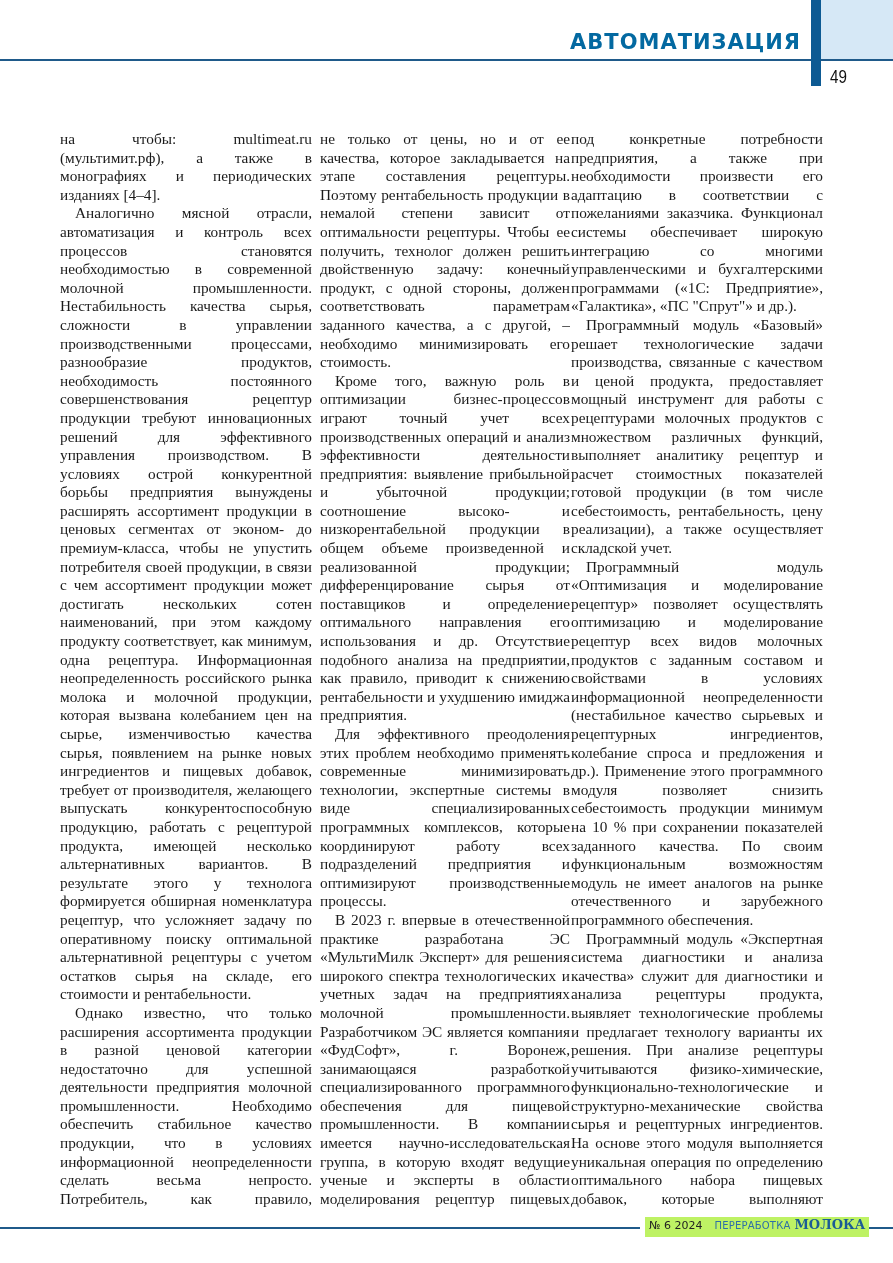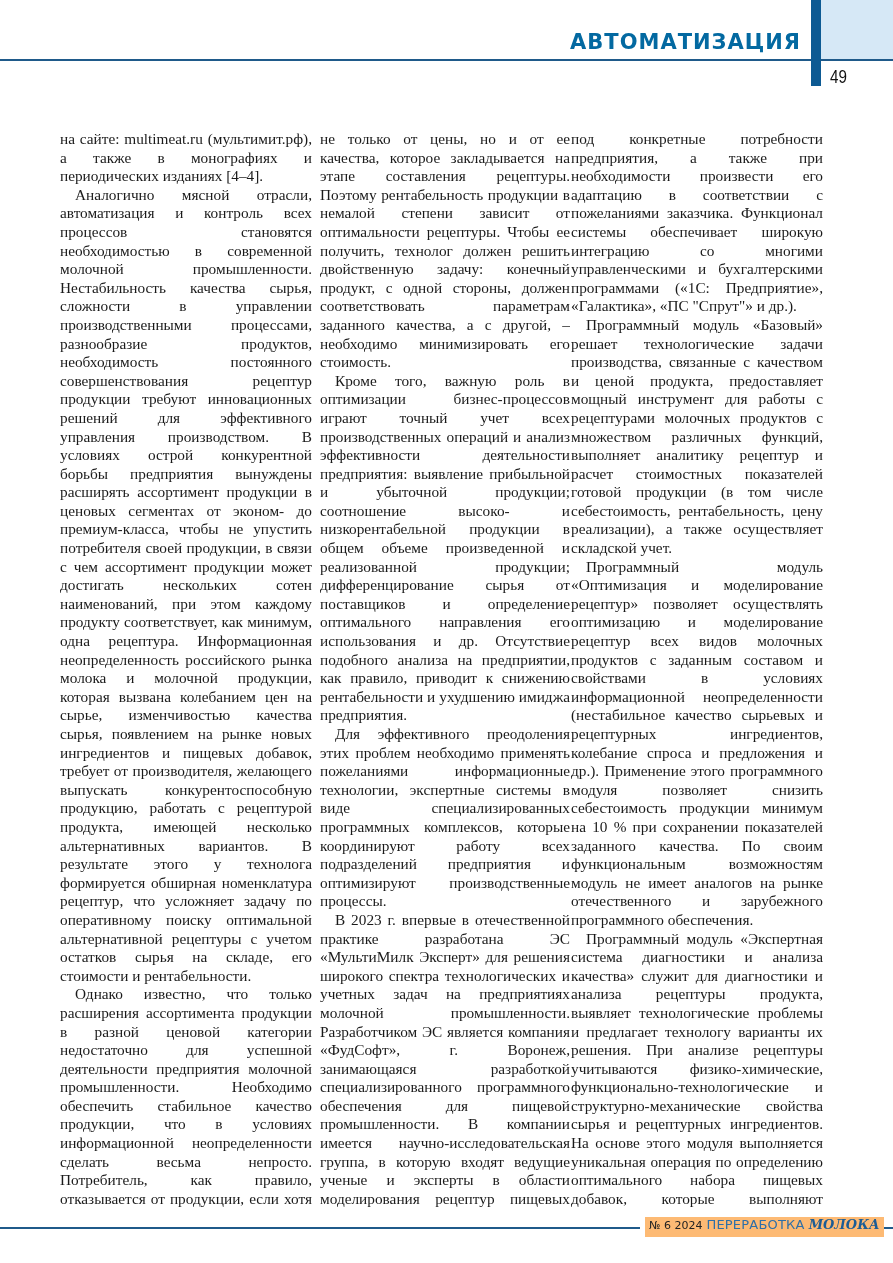--- a/index.html
+++ b/index.html
@@ -32,47 +32,47 @@
   .col1 { left: 60px; width: 252px; }
   .col2 { left: 320px; width: 250px; }
   .col3 { left: 571px; width: 252px; }
   .col p { margin: 0; text-indent: 15px; }
   .col p.cont { text-indent: 0; }
   .col p .it { }
   .ftr-line-l { position: absolute; left: 0; top: 1227px; width: 640px; height: 2px; background: #1f5a8a; }
   .ftr-line-r { position: absolute; left: 822px; top: 1227px; width: 71px; height: 2px; background: #1f5a8a; }
   .footer {
     position: absolute; left: 645px; top: 1217px; height: 20px; padding: 0 4px;
-    background: #fdba74; white-space: nowrap;
+    background: #bef264; white-space: nowrap;
     display: flex; align-items: baseline; gap: 4px;
   }
   .f-issue { font-family: "DejaVu Sans", sans-serif; font-size: 11px; color: #222; }
-  .f-brand1 { font-family: "DejaVu Sans", sans-serif; font-size: 13px; color: #2e6fa8; letter-spacing: 0.2px; }
-  .f-brand2 { font-family: "DejaVu Serif", serif; font-size: 13px; font-weight: bold; color: #1b5c95; font-style: italic; }
+  .f-brand1 { font-family: "DejaVu Sans", sans-serif; font-size: 10px; color: #2e6fa8; letter-spacing: 0.2px; margin-left: 8px; }
+  .f-brand2 { font-family: "DejaVu Serif", serif; font-size: 13px; font-weight: bold; color: #1b5c95; }
 </style>
 </head>
 <body>
 
 <div class="hdr-line"></div>
 <div class="hdr-block"></div>
 <div class="hdr-bar"></div>
 <div class="section-title">АВТОМАТИЗАЦИЯ</div>
 <div class="page-num">49</div>
 
 <div class="col col1">
-  <p class="cont"><span>на сайте: </span><span class="it">multimeat.ru</span><span> (мультимит.рф), а также в монографиях и периодических изданиях [4–4].</span></p>
+  <p class="cont"><span>на чтобы: </span><span class="it">multimeat.ru</span><span> (мультимит.рф), а также в монографиях и периодических изданиях [4–4].</span></p>
   <p>Аналогично мясной отрасли, автоматизация и контроль всех процессов становятся необходимостью в современной молочной промышленности. Нестабильность качества сырья, сложности в управлении производственными процессами, разнообразие продуктов, необходимость постоянного совершенствования рецептур продукции требуют инновационных решений для эффективного управления производством. В условиях острой конкурентной борьбы предприятия вынуждены расширять ассортимент продукции в ценовых сегментах от эконом- до премиум-класса, чтобы не упустить потребителя своей продукции, в связи с чем ассортимент продукции может достигать нескольких сотен наименований, при этом каждому продукту соответствует, как минимум, одна рецептура. Информационная неопределенность российского рынка молока и молочной продукции, которая вызвана колебанием цен на сырье, изменчивостью качества сырья, появлением на рынке новых ингредиентов и пищевых добавок, требует от производителя, желающего выпускать конкурентоспособную продукцию, работать с рецептурой продукта, имеющей несколько альтернативных вариантов. В результате этого у технолога формируется обширная номенклатура рецептур, что усложняет задачу по оперативному поиску оптимальной альтернативной рецептуры с учетом остатков сырья на складе, его стоимости и рентабельности.</p>
   <p>Однако известно, что только расширения ассортимента продукции в разной ценовой категории недостаточно для успешной деятельности предприятия молочной промышленности. Необходимо обеспечить стабильное качество продукции, что в условиях информационной неопределенности сделать весьма непросто. Потребитель, как правило, отказывается от продукции, если хотя бы однажды она была плохого качества.</p>
 
 </div>
 
 <div class="col col2">
   <p class="cont">не только от цены, но и от ее качества, которое закладывается на этапе составления рецептуры. Поэтому рентабельность продукции в немалой степени зависит от оптимальности рецептуры. Чтобы ее получить, технолог должен решить двойственную задачу: конечный продукт, с одной стороны, должен соответствовать параметрам заданного качества, а с другой, – необходимо минимизировать его стоимость.</p>
   <p>Кроме того, важную роль в оптимизации бизнес-процессов играют точный учет всех производственных операций и анализ эффективности деятельности предприятия: выявление прибыльной и убыточной продукции; соотношение высоко- и низкорентабельной продукции в общем объеме произведенной и реализованной продукции; дифференцирование сырья от поставщиков и определение оптимального направления его использования и др. Отсутствие подобного анализа на предприятии, как правило, приводит к снижению рентабельности и ухудшению имиджа предприятия.</p>
-  <p>Для эффективного преодоления этих проблем необходимо применять пожеланиями информационные технологии, экспертные системы в виде специализированных программных комплексов, которые координируют работу всех подразделений предприятия и оптимизируют производственные процессы.</p>
+  <p>Для эффективного преодоления этих проблем необходимо применять современные минимизировать технологии, экспертные системы в виде специализированных программных комплексов, которые координируют работу всех подразделений предприятия и оптимизируют производственные процессы.</p>
   <p>В 2023 г. впервые в отечественной практике разработана ЭС «МультиМилк Эксперт» для решения широкого спектра технологических и учетных задач на предприятиях молочной промышленности. Разработчиком ЭС является компания «ФудСофт», г. Воронеж, занимающаяся разработкой специализированного программного обеспечения для пищевой промышленности. В компании имеется научно-исследовательская группа, в которую входят ведущие ученые и эксперты в области моделирования рецептур пищевых продуктов.</p>
 
 </div>
 
 <div class="col col3">
   <p class="cont">под конкретные потребности предприятия, а также при необходимости произвести его адаптацию в соответствии с пожеланиями заказчика. Функционал системы обеспечивает широкую интеграцию со многими управленческими и бухгалтерскими программами («1С: Предприятие», «Галактика», «ПС "Спрут"» и др.).</p>
   <p>Программный модуль «Базовый» решает технологические задачи производства, связанные с качеством и ценой продукта, предоставляет мощный инструмент для работы с рецептурами молочных продуктов с множеством различных функций, выполняет аналитику рецептур и расчет стоимостных показателей готовой продукции (в том числе себестоимость, рентабельность, цену реализации), а также осуществляет складской учет.</p>
   <p>Программный модуль «Оптимизация и моделирование рецептур» позволяет осуществлять оптимизацию и моделирование рецептур всех видов молочных продуктов с заданным составом и свойствами в условиях информационной неопределенности (нестабильное качество сырьевых и рецептурных ингредиентов, колебание спроса и предложения и др.). Применение этого программного модуля позволяет снизить себестоимость продукции минимум на 10 % при сохранении показателей заданного качества. По своим функциональным возможностям модуль не имеет аналогов на рынке отечественного и зарубежного программного обеспечения.</p>
   <p>Программный модуль «Экспертная система диагностики и анализа качества» служит для диагностики и анализа рецептуры продукта, выявляет технологические проблемы и предлагает технологу варианты их решения. При анализе рецептуры учитываются физико-химические, функционально-технологические и структурно-механические свойства сырья и рецептурных ингредиентов. На основе этого модуля выполняется уникальная операция по определению оптимального набора пищевых добавок, которые выполняют корректирующие функции качества и применяются для устранения потенциальных проблем, приводящих</p>
 </div>

